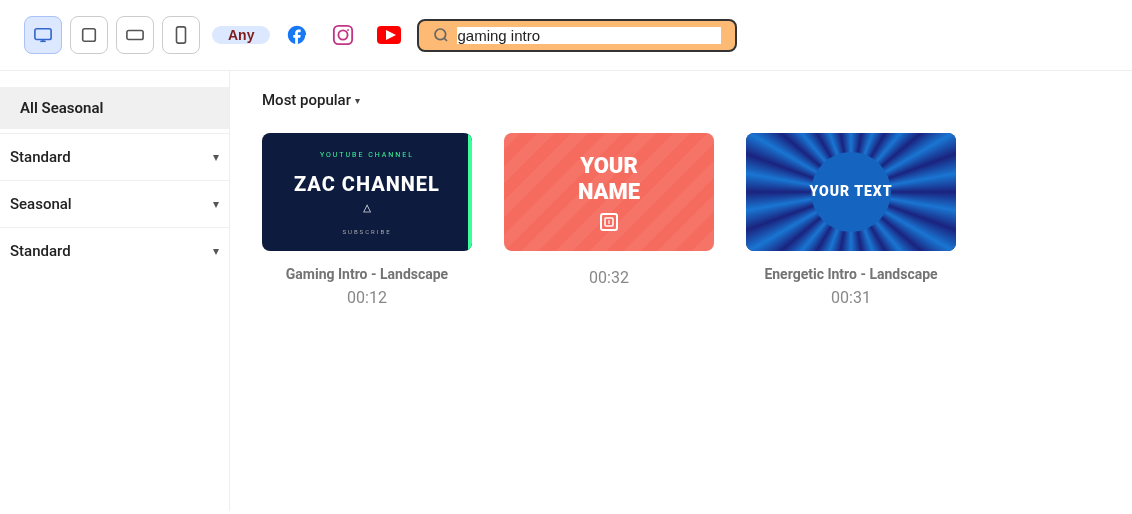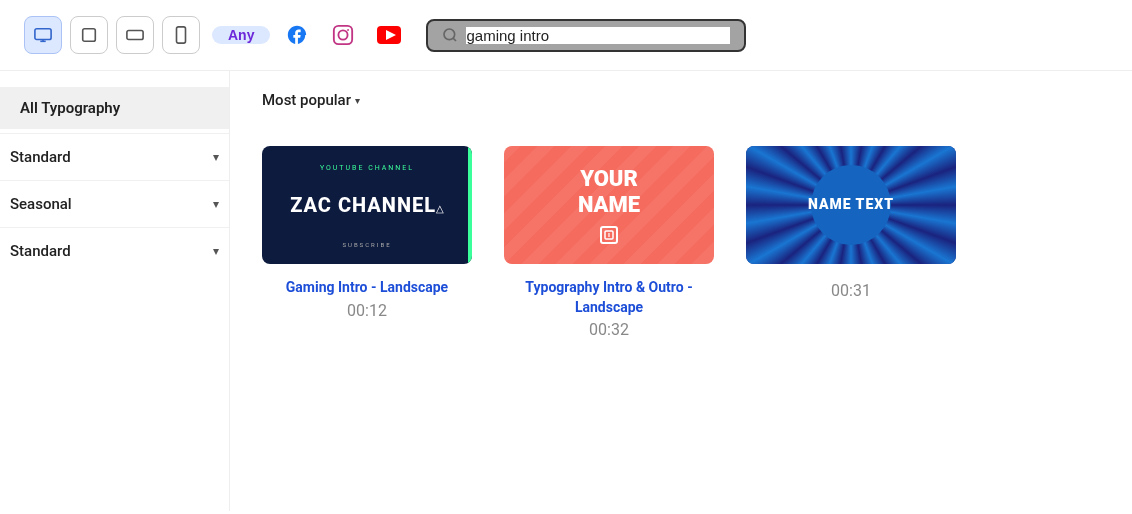--- a/index.html
+++ b/index.html
@@ -37,21 +37,21 @@
       background: #dce8ff;
       border-color: #aac2f5;
       color: #3366cc;
     }
     .shape-btn svg {
       width: 18px;
       height: 18px;
     }
     .any-btn {
       background: #dce8ff;
-      color: #6d28d9;
+      color: #7f1d1d;
       border: none;
       border-radius: 20px;
       padding: 1px 16px;
       font-size: 14px;
       font-weight: 600;
       cursor: pointer;
       margin-left: 4px;
     }
     .social-btn {
       width: 38px;
@@ -59,29 +59,29 @@
       border-radius: 50%;
       border: none;
       background: transparent;
       display: flex;
       align-items: center;
       justify-content: center;
       cursor: pointer;
       font-size: 18px;
     }
     .search-bar {
-      margin-left: 10px;
+      margin-left: 1px;
       display: flex;
       align-items: center;
       border: 2px solid #333;
       border-radius: 8px;
       padding: 6px 14px;
       gap: 8px;
       width: 320px;
-      background: #a3a3a3;
+      background: #fdba74;
     }
     .search-bar input {
       border: none;
       outline: none;
       font-size: 15px;
       width: 100%;
       color: #222;
     }
     .search-icon-svg {
       color: #666;
@@ -126,21 +126,21 @@
 
     
     .content {
       flex: 1;
       padding: 20px 32px;
     }
     .sort-bar {
       display: flex;
       align-items: center;
       gap: 4px;
-      margin-bottom: 37px;
+      margin-bottom: 24px;
     }
     .sort-label {
       font-size: 15px;
       font-weight: 500;
       color: #222;
       cursor: pointer;
     }
     .sort-arrow {
       font-size: 10px;
       color: #444;
@@ -165,37 +165,38 @@
       height: 118px;
       border-radius: 8px;
       overflow: hidden;
       margin-bottom: 14px;
       position: relative;
     }
     .template-title {
       font-size: 14px;
       font-weight: 700;
       text-align: center;
-      color: #1d4ed8;
+      color: #737373;
       line-height: 1.4;
     }
     .template-duration {
       font-size: 16px;
       color: #888;
       margin-top: 3px;
       text-align: center;
     }
 
     
     
     .thumb-gaming {
       background: #0d1b3e;
       width: 100%;
       height: 100%;
       display: flex;
+      flex-direction: column;
       align-items: center;
       justify-content: center;
       position: relative;
     }
     .thumb-gaming .yt-label {
       color: #3aff9a;
       font-size: 7px;
       letter-spacing: 2px;
       position: absolute;
       top: 18px;
@@ -387,21 +388,21 @@
       <circle cx="11" cy="11" r="8"></circle>
       <line x1="21" y1="21" x2="16.65" y2="16.65"></line>
     </svg>
     <input type="text" value="gaming intro" style="">
   </div>
 </div>
 
 <div class="main-layout">
 
   <div class="sidebar">
-    <div class="sidebar-all-templates">All Typography</div>
+    <div class="sidebar-all-templates">All Seasonal</div>
 
     <div class="sidebar-category">
       <span>Standard</span>
       <span class="chevron">▾</span>
     </div>
     <div class="sidebar-category">
       <span>Seasonal</span>
       <span class="chevron">▾</span>
     </div>
     <div class="sidebar-category">
@@ -441,30 +442,30 @@
               <span>NAME</span>
             </div>
             <div class="typo-icon">
               <svg width="10" height="10" viewBox="0 0 10 10" fill="none">
                 <rect x="1" y="1" width="8" height="8" rx="1" stroke="white" stroke-width="1.5"></rect>
                 <line x1="5" y1="3" x2="5" y2="7" stroke="white" stroke-width="1.2"></line>
               </svg>
             </div>
           </div>
         </div>
-        <div class="template-title">Typography Intro &amp; Outro - Landscape</div>
         <div class="template-duration">00:32</div>
       </div>
 
       <div class="template-card">
         <div class="template-thumbnail">
           <div class="thumb-energetic">
             <div class="rays"></div>
             <div class="center-circle"></div>
-            <span class="energy-text">NAME TEXT</span>
+            <span class="energy-text">YOUR TEXT</span>
           </div>
         </div>
+        <div class="template-title">Energetic Intro - Landscape</div>
         <div class="template-duration">00:31</div>
       </div>
 
     </div>
   </div>
 </div>
 
 </body></html>

